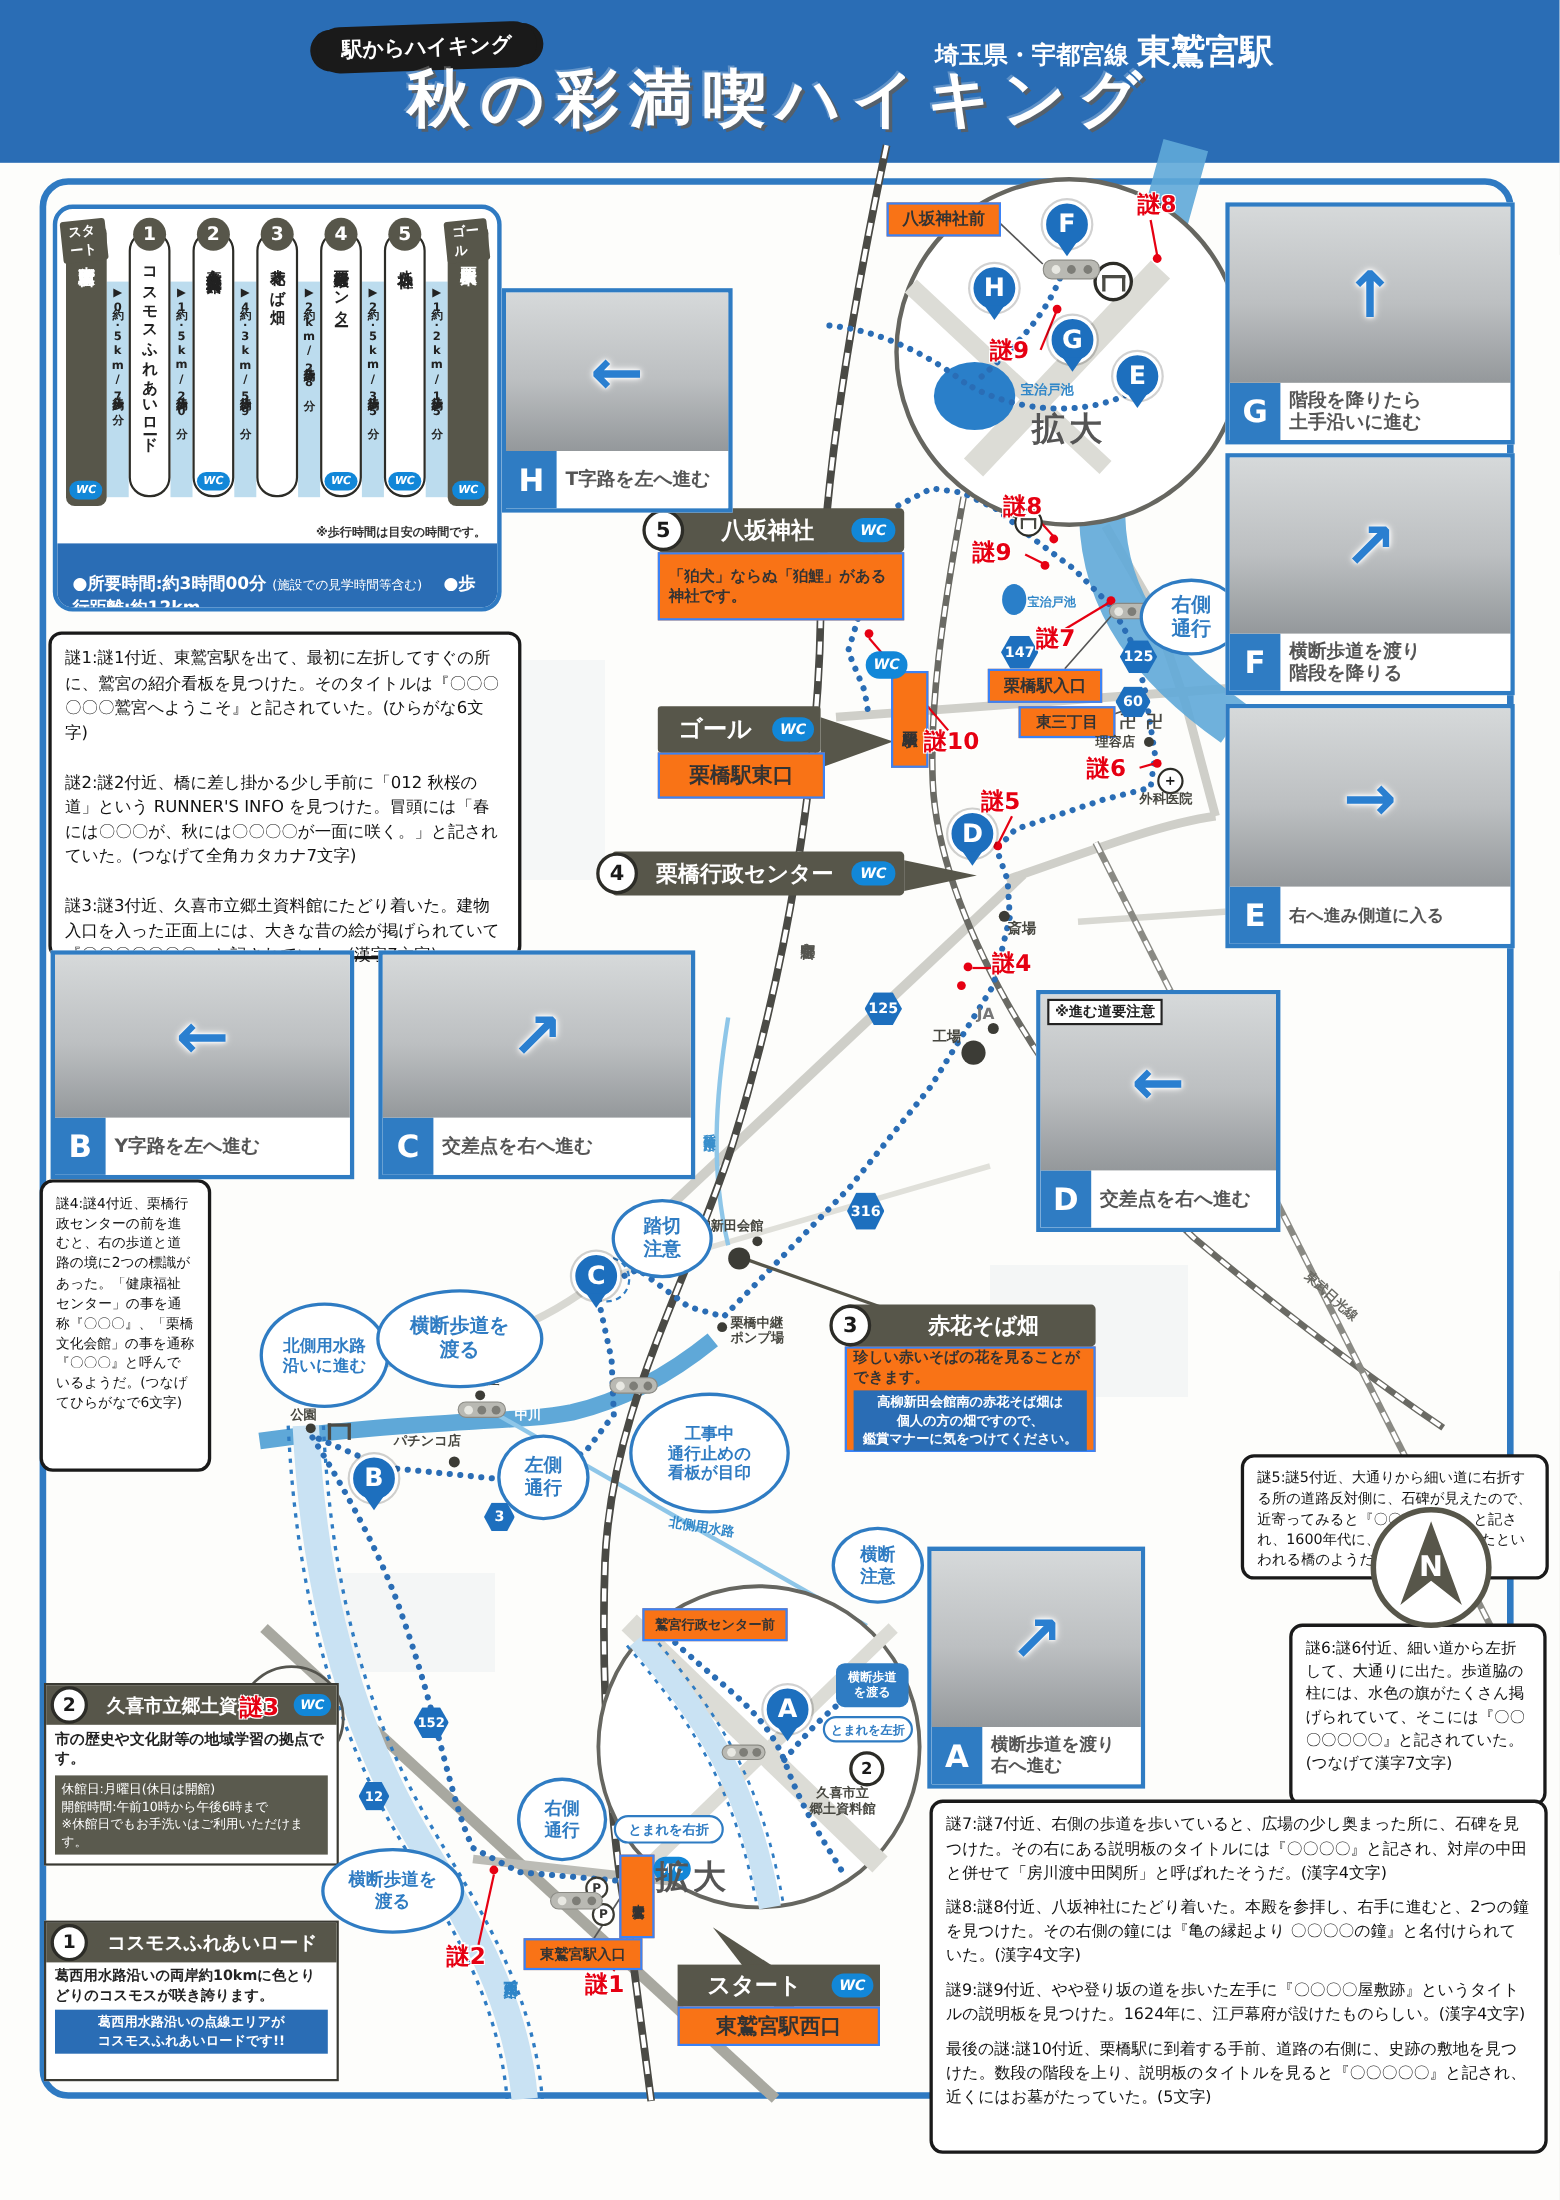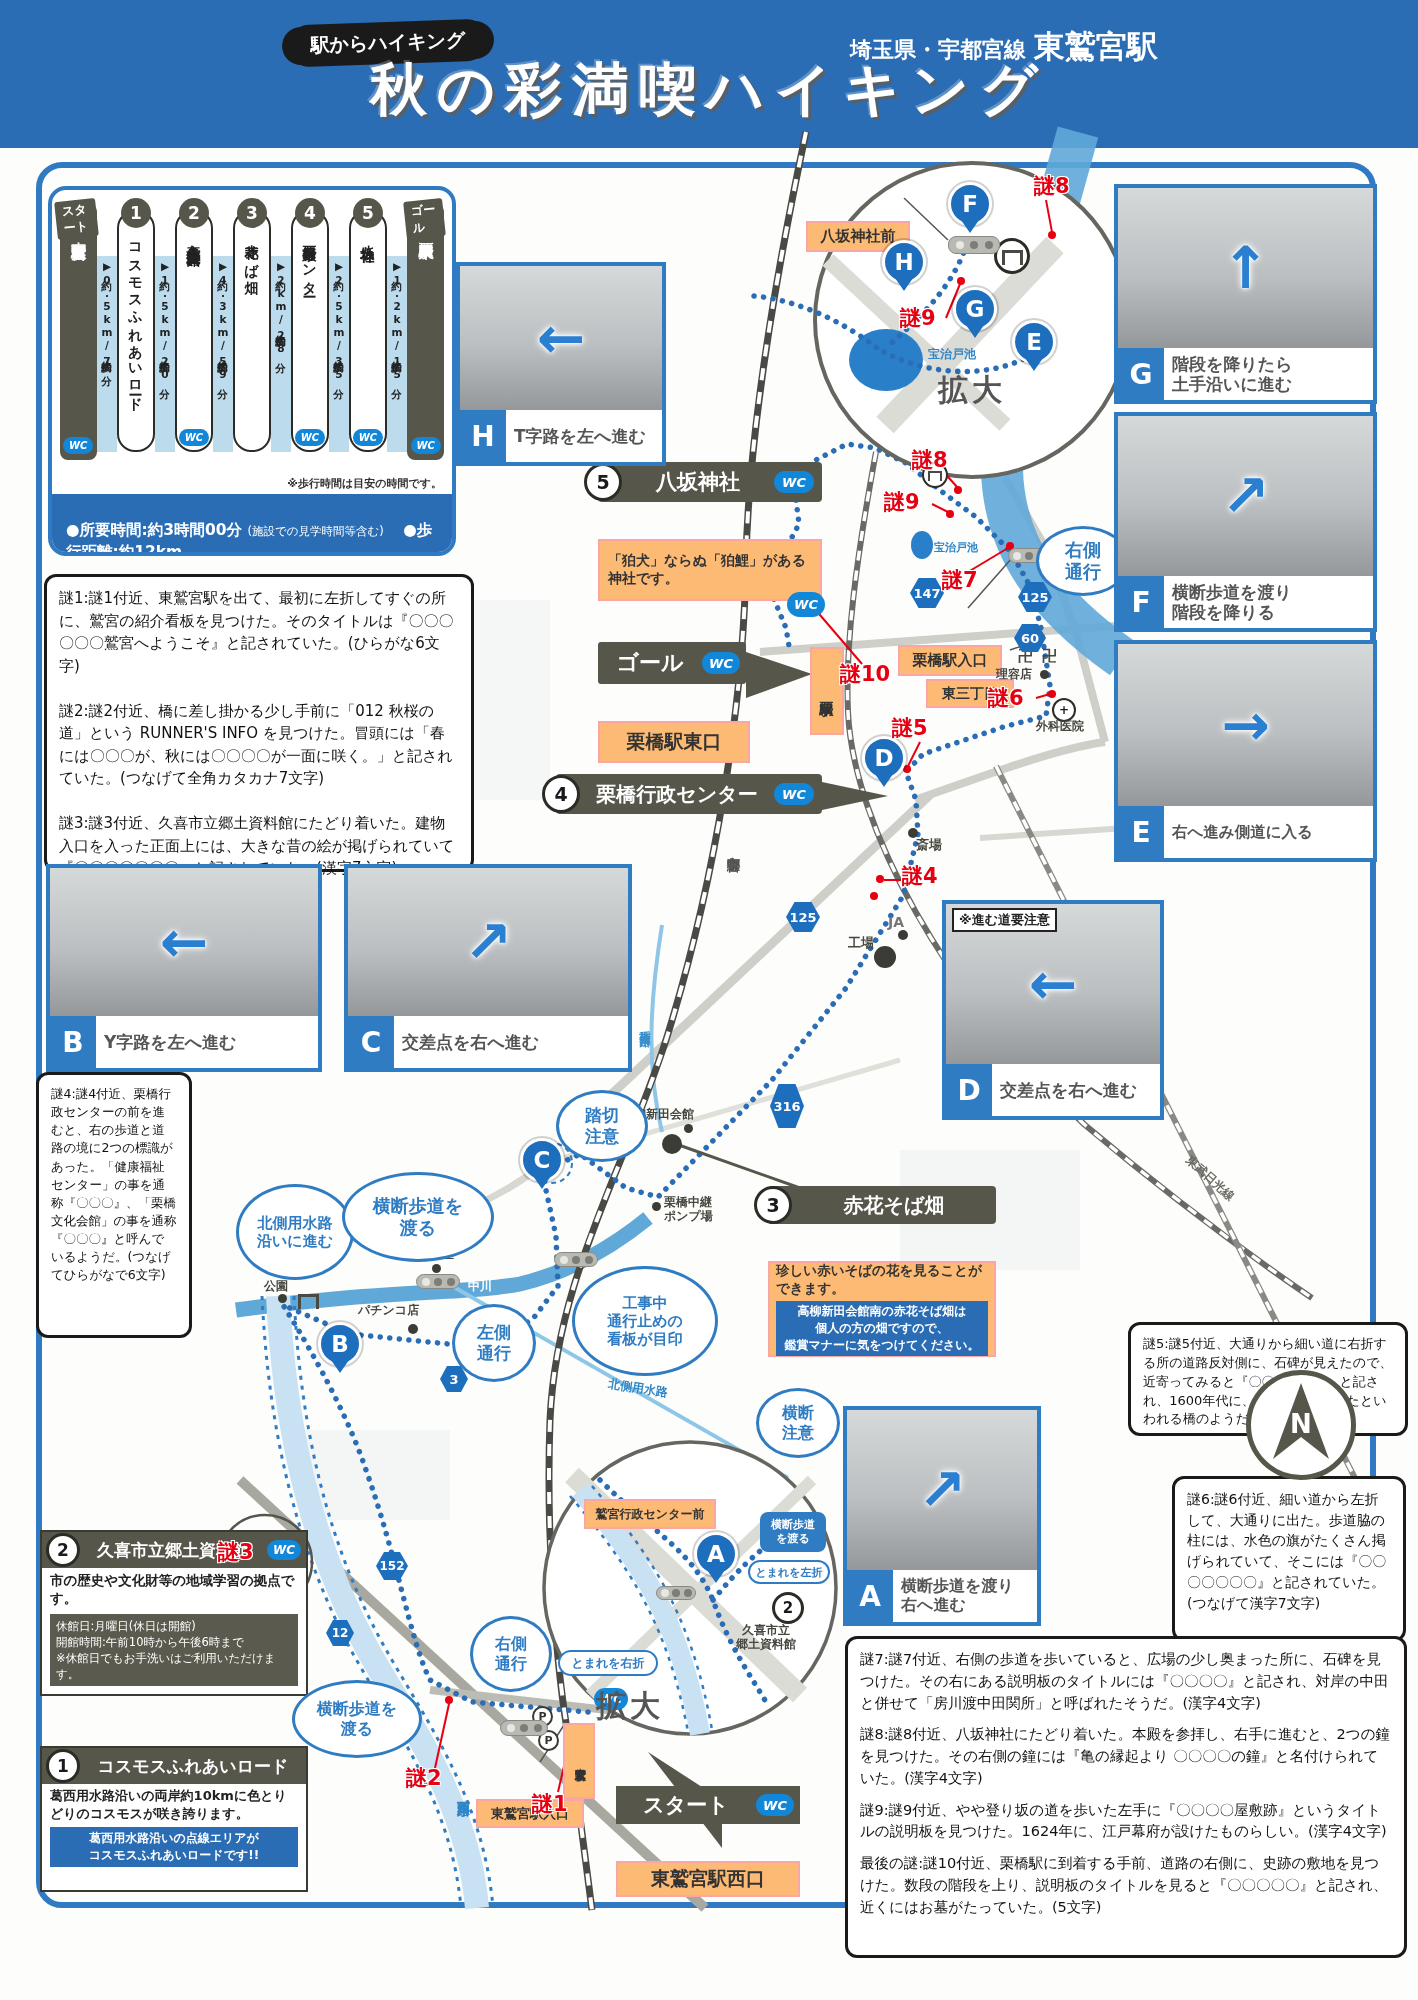--- a/index.html
+++ b/index.html
@@ -18,22 +18,22 @@
           letter-spacing:10px;text-shadow:3px 3px 0 #55606b,-2px -2px 0 rgba(255,255,255,.25);}
   .frame{left:36px;top:162px;width:1328px;height:1734px;border:6px solid #2f7ac2;border-radius:26px;z-index:0;}
   
   .lbl{font-size:12px;color:#474740;font-weight:bold;z-index:4;line-height:1.15;}
   .vt{writing-mode:vertical-rl;text-orientation:upright;letter-spacing:1px;}
   .wc{background:#1287d8;color:#fff;border-radius:999px;font-style:italic;font-weight:bold;
       display:inline-flex;align-items:center;justify-content:center;}
   .hdrbar{background:#57564a;color:#fff;display:flex;align-items:center;z-index:5;}
   .numc{background:#fff;border:3px solid #2c2c27;border-radius:50%;color:#1a1a1a;font-weight:bold;
         display:flex;align-items:center;justify-content:center;}
-  .whitebox{background:#fdba74;border:2px solid #fca5a5;z-index:4;display:flex;align-items:center;justify-content:center;
-            font-weight:bold;color:#333;margin-top:37px;}
+  .whitebox{background:#f97316;border:2px solid #3b82f6;z-index:4;display:flex;align-items:center;justify-content:center;
+            font-weight:bold;color:#333;}
   .hex{background:#1d6fbe;color:#fff;clip-path:polygon(25% 0,75% 0,100% 50%,75% 100%,25% 100%,0 50%);
        display:flex;align-items:center;justify-content:center;font-weight:bold;z-index:4;}
   .pin{width:38px;height:38px;background:#1d6fbe;border:3px solid #fff;border-radius:50%;
        box-shadow:0 0 0 2px rgba(0,0,0,.18);color:#fff;font-weight:bold;font-size:23px;
        display:flex;align-items:center;justify-content:center;z-index:6;}
   .pin::after{content:"";position:absolute;left:50%;top:100%;transform:translateX(-50%);
        border:9px solid transparent;border-top:13px solid #1d6fbe;margin-top:-3px;}
   .bub{background:#fff;border:3px solid #2f7cc3;border-radius:50%;color:#2f7cc3;font-weight:bold;
        display:flex;align-items:center;justify-content:center;text-align:center;z-index:5;line-height:1.22;}
   .pill{background:#fff;border:2px solid #2f7cc3;border-radius:999px;color:#2f7cc3;font-weight:bold;
@@ -505,21 +505,21 @@
   <div class="abs tl" style="left:656px;top:1586px;width:38px;height:12px;z-index:6;">
       <i></i>
       <i></i>
       <i></i>
     </div>
 
   <div class="abs hex" style="left:910px;top:578px;width:34px;height:30px;font-size:13px;">147</div>
   <div class="abs hex" style="left:1018px;top:582px;width:34px;height:30px;font-size:13px;">125</div>
   <div class="abs hex" style="left:1014px;top:624px;width:32px;height:28px;font-size:13px;">60</div>
   <div class="abs hex" style="left:786px;top:902px;width:34px;height:30px;font-size:13px;">125</div>
-  <div class="abs hex" style="left:770px;top:1084px;width:34px;height:44px;font-size:13px;">316</div>
+  <div class="abs hex" style="left:770px;top:1084px;width:34px;height:34px;font-size:13px;">316</div>
   <div class="abs hex" style="left:440px;top:1366px;width:28px;height:26px;font-size:13px;">3</div>
   <div class="abs hex" style="left:376px;top:1552px;width:32px;height:28px;font-size:12px;">152</div>
   <div class="abs hex" style="left:326px;top:1620px;width:28px;height:26px;font-size:12px;">12</div>
 
   <div class="abs pin" style="left:948px;top:182px;">F</div>
   <div class="abs pin" style="left:882px;top:240px;">H</div>
   <div class="abs pin" style="left:953px;top:287px;">G</div>
   <div class="abs pin" style="left:1012px;top:320px;">E</div>
   <div class="abs pin" style="left:862px;top:736px;">D</div>
   <div class="abs pin" style="left:520px;top:1138px;">C</div>

